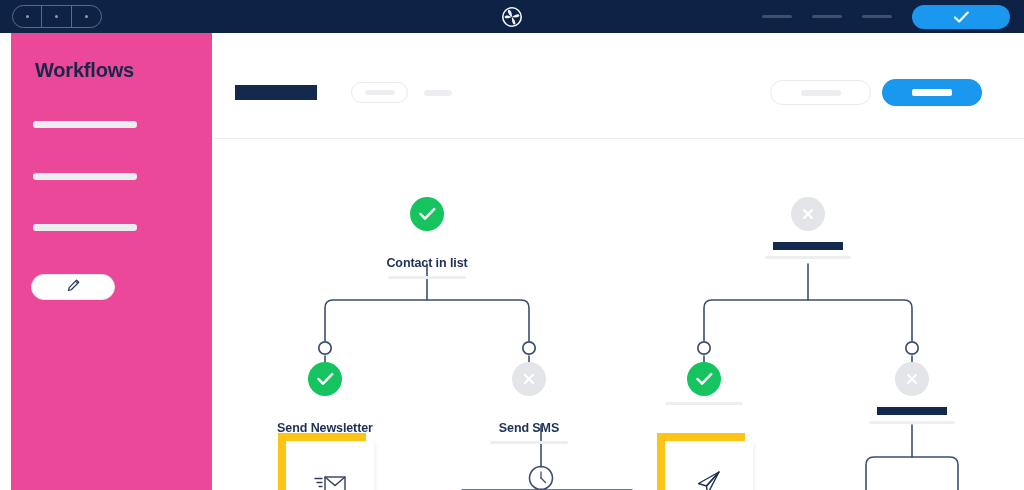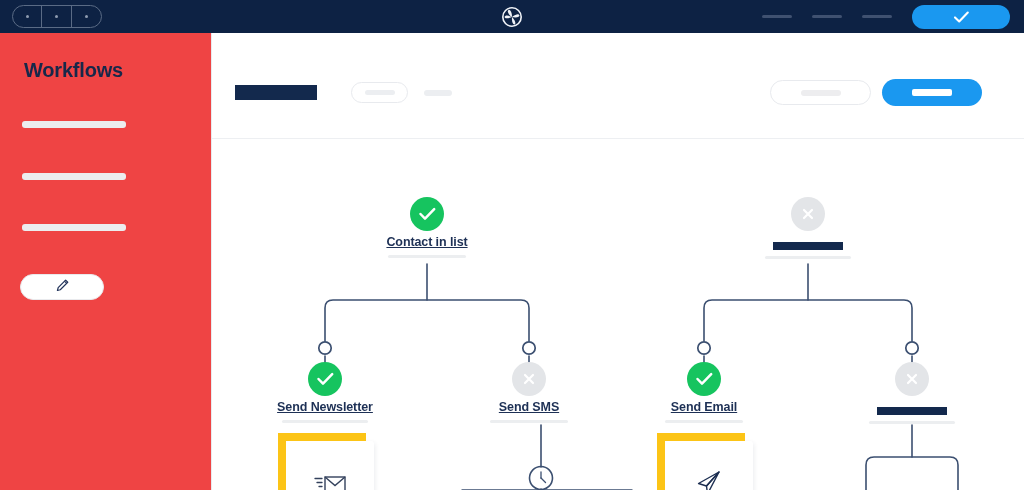--- a/index.html
+++ b/index.html
@@ -58,23 +58,23 @@
     width: 98px; height: 24px;
     border-radius: 12px;
     background: #1a98f0;
     display: flex; align-items: center; justify-content: center;
     border: none;
   }
   .topbar-cta svg { display: block; }
 
   
   .sidebar {
-    position: absolute; left: 0; top: 33px;
+    position: absolute; left: 11px; top: 33px;
     width: 212px; height: 457px;
-    background: #ef4444;
+    background: #ec4899;
     border-right: 1px solid #e8eaee;
   }
   .sidebar-title {
     position: absolute; left: 24px; top: 26px;
     font-size: 20px; font-weight: bold;
     color: #16284a;
     letter-spacing: -0.2px;
   }
   .side-ph {
     position: absolute; left: 22px;
@@ -172,26 +172,25 @@
   }
   .node-icon {
     width: 34px; height: 34px;
     border-radius: 50%;
     margin: 0 auto;
     display: flex; align-items: center; justify-content: center;
   }
   .node-icon.ok  { background: #16c45f; }
   .node-icon.off { background: #e3e5e8; }
   .node-label {
-    margin-top: 4px;
+    margin-top: 25px;
     font-size: 12.5px;
     font-weight: bold;
     color: #1d3055;
     letter-spacing: -0.1px;
-    text-decoration: underline;
   }
   .node-ph-bar {
     width: 70px; height: 8px;
     background: #13294d;
     margin: 11px auto 0;
   }
   .node-underline {
     width: 78px; height: 3px;
     border-radius: 2px;
     background: #eceef0;
@@ -370,21 +369,20 @@
       <div class="node-label">Send Newsletter</div>
       <div class="node-underline wide"></div>
     </div>
 
     <div class="node" style="left:412px; top:223px;">
       <div class="node-icon ok">
         <svg width="19" height="16" viewBox="0 0 19 16">
           <path d="M2.5 8 L7 12.6 L16.2 3.2" fill="none" stroke="#ffffff" stroke-width="2.5" stroke-linecap="round" stroke-linejoin="round"></path>
         </svg>
       </div>
-      <div class="node-label">Send Email</div>
       <div class="node-underline"></div>
     </div>
 
     <div class="node" style="left:620px; top:223px;">
       <div class="node-icon off">
         <svg width="16" height="16" viewBox="0 0 16 16">
           <path d="M4 4 L12 12 M12 4 L4 12" fill="none" stroke="#ffffff" stroke-width="2.2" stroke-linecap="round"></path>
         </svg>
       </div>
       <div class="node-ph-bar"></div>

